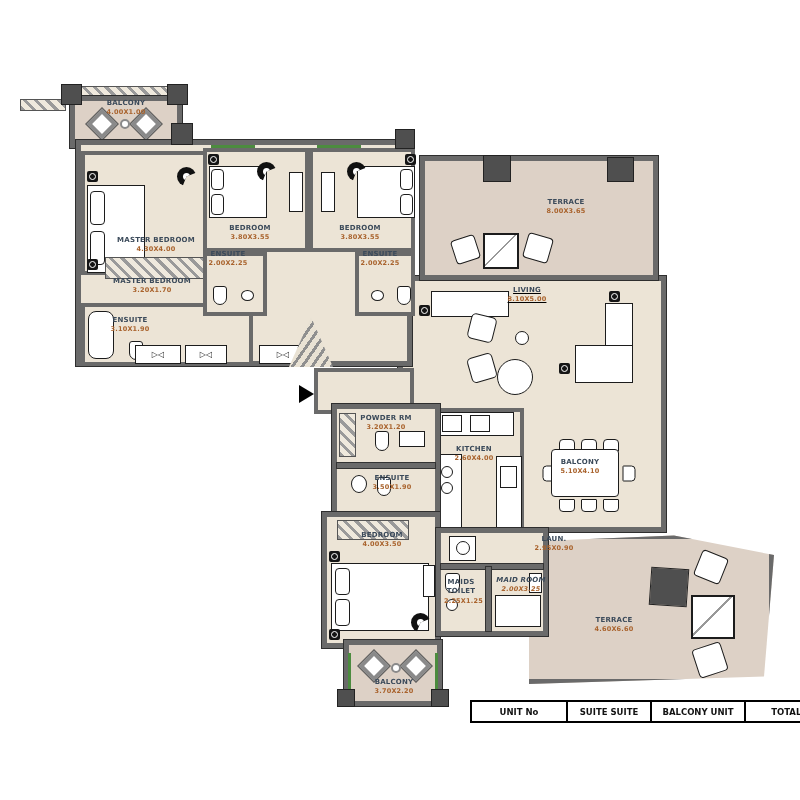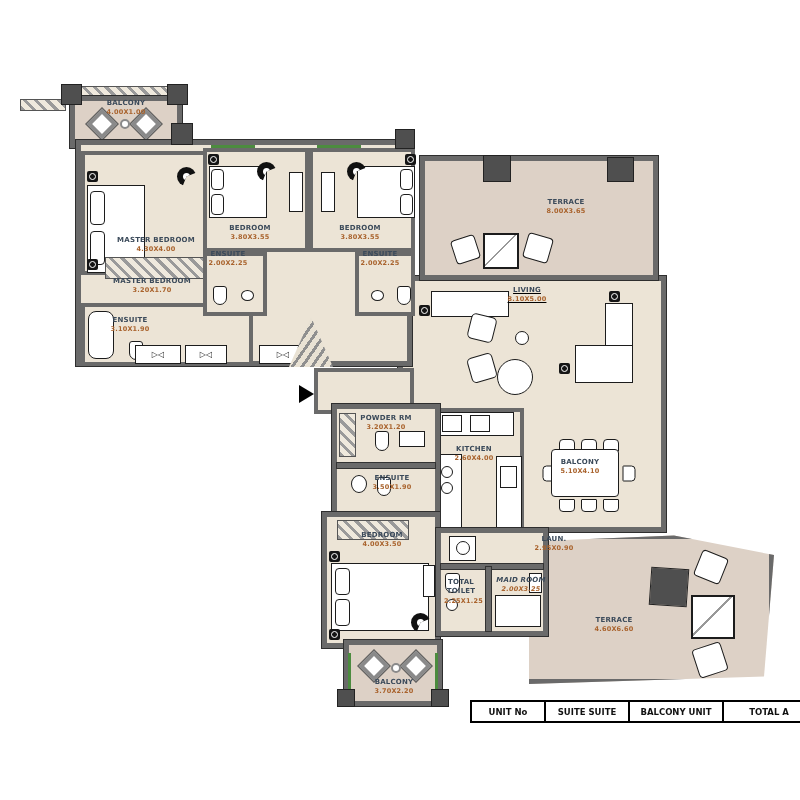--- a/index.html
+++ b/index.html
@@ -271,21 +271,21 @@
     <div class="f" style="left:4px;top:40px;width:15px;height:20px;border-radius:3px 3px 7px 7px;"></div>
     <div class="f round" style="left:5px;top:66px;width:12px;height:12px;"></div>
     <div class="f" style="left:54px;top:62px;width:46px;height:32px;"></div>
     <div class="f" style="left:88px;top:40px;width:13px;height:20px;"></div>
   </div>
   <div class="lbl" style="left:514px;top:535px;margin-left:40px;">
     <span class="nm">LAUN.</span>
     <span class="dm">2.95X0.90</span>
   </div>
   <div class="lbl wrap" style="left:461px;top:578px;">
-    <span class="nm">TOTAL TOILET</span>
+    <span class="nm">MAIDS TOILET</span>
     <span class="dm">2.25X1.25</span>
   </div>
   <div class="lbl" style="left:521px;top:576px;font-style:italic;">
     <span class="nm">MAID ROOM</span>
     <span class="dm">2.00X3.25</span>
   </div>
 
   <div class="r t" style="left:344px;top:640px;width:98px;height:66px;">
     <div class="dia" style="left:14px;top:10px;"></div>
     <div class="dia" style="left:56px;top:10px;"></div>
@@ -294,19 +294,19 @@
     <div class="gbar" style="left:86px;top:8px;width:3px;height:42px;"></div>
   </div>
   <div class="pillar" style="left:338px;top:690px;width:16px;height:16px;"></div>
   <div class="pillar" style="left:432px;top:690px;width:16px;height:16px;"></div>
   <div class="lbl" style="left:394px;top:678px;">
     <span class="nm">BALCONY</span>
     <span class="dm">3.70X2.20</span>
   </div>
 
   <div class="atable" style="left:470px;top:700px;">
-    <div class="cell" style="width:74px;">UNIT No</div>
+    <div class="cell" style="width:96px;">UNIT No</div>
     <div class="cell" style="width:84px;">SUITE SUITE</div>
     <div class="cell" style="width:94px;">BALCONY UNIT</div>
     <div class="cell" style="width:90px;">TOTAL A</div>
   </div>
 
 </div>
 
 </body></html>

